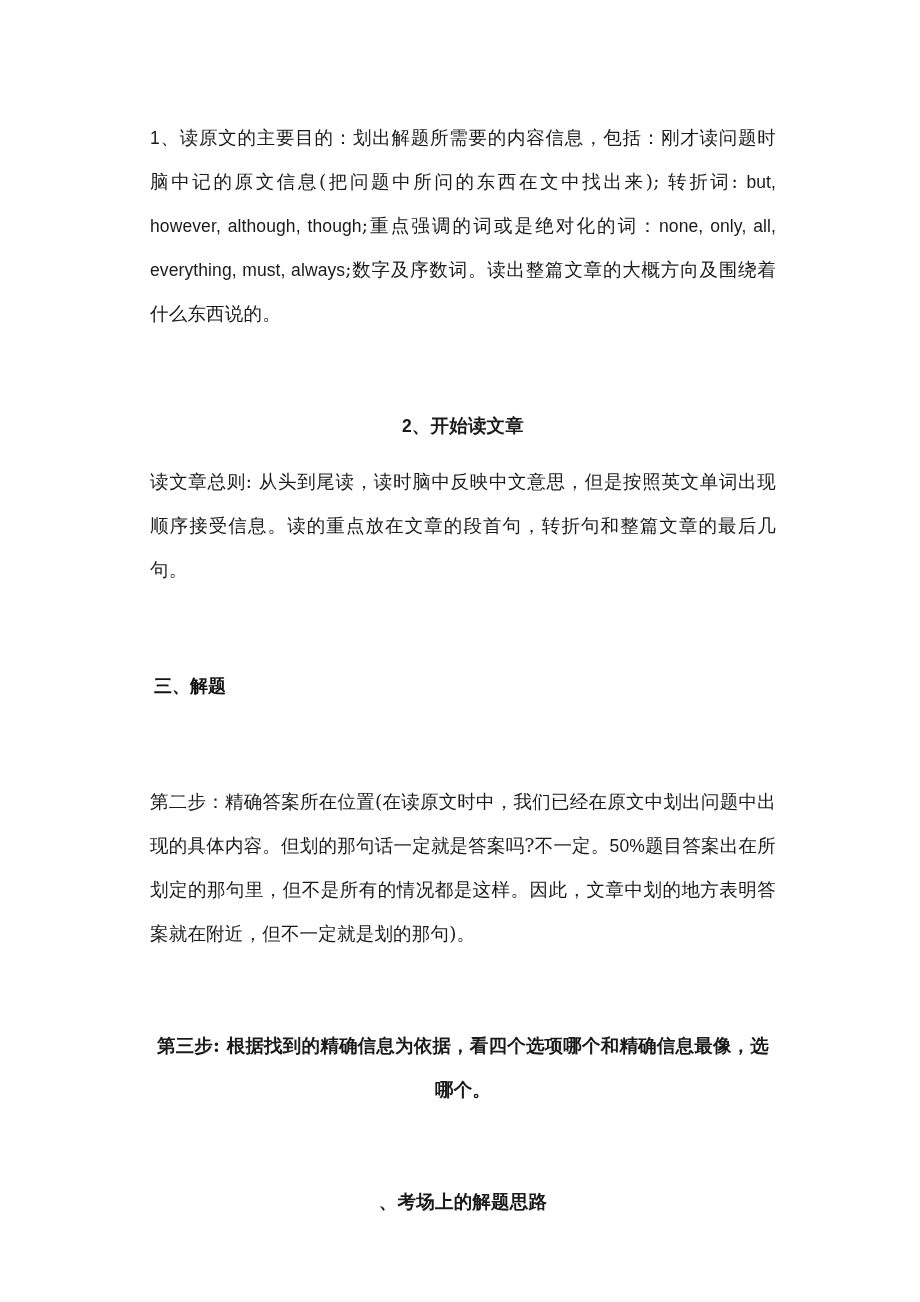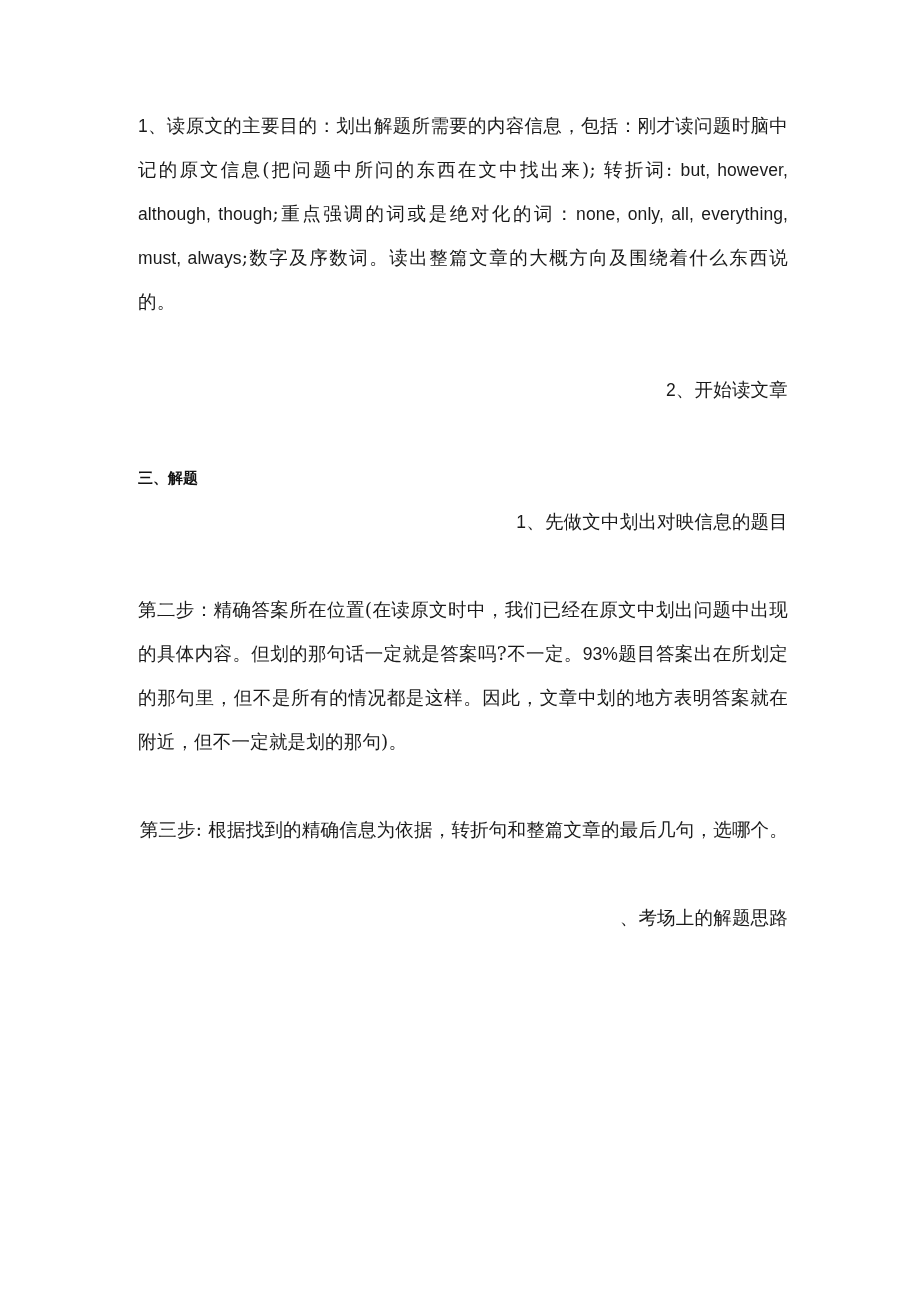--- a/index.html
+++ b/index.html
@@ -31,32 +31,33 @@
   
   .gap-lg { height: 44px; }
 
   .para {
     font-family: "DejaVu Serif", "Liberation Serif", serif;
     font-size: 18.5px;
     line-height: 44px;
     text-align: justify;
     text-justify: inter-character;
     letter-spacing: 0.2px;
-    margin: 0;
+    margin: 12px;
     color: #1a1a1a;
   }
   .para.nojust {
-    text-align: right;
+    text-align: center;
+    font-weight: bold;
   }
   .heading {
     font-family: "DejaVu Serif", "Liberation Serif", serif;
-    font-size: 15px;
+    font-size: 18px;
     line-height: 44px;
     font-weight: bold;
-    margin: 0;
+    margin: 16px;
     color: #121212;
   }
   
   .lat {
     font-family: "Liberation Sans", sans-serif;
     font-size: 17.5px;
     letter-spacing: 0.1px;
   }
 </style>
 </head>
@@ -64,35 +65,35 @@
 
 <div class="page">
   <div class="content">
 
     <p class="para"><span class="lat">1</span>、读原文的主要目的：划出解题所需要的内容信息，包括：刚才读问题时脑中记的原文信息(把问题中所问的东西在文中找出来); 转折词: <span class="lat">but, however, although, though</span>;重点强调的词或是绝对化的词：<span class="lat">none, only, all, everything, must, always</span>;数字及序数词。读出整篇文章的大概方向及围绕着什么东西说的。</p>
 
     <div class="gap-lg"></div>
 
     <p class="para nojust"><span class="lat">2</span>、开始读文章</p>
 
+    <p class="para">读文章总则: 从头到尾读，读时脑中反映中文意思，但是按照英文单词出现顺序接受信息。读的重点放在文章的段首句，转折句和整篇文章的最后几句。</p>
 
     <div class="gap-lg"></div>
 
     <p class="heading">三、解题</p>
 
-    <p class="para nojust"><span class="lat">1</span>、先做文中划出对映信息的题目</p>
 
 
     <div class="gap-lg"></div>
 
-    <p class="para">第二步：精确答案所在位置(在读原文时中，我们已经在原文中划出问题中出现的具体内容。但划的那句话一定就是答案吗?不一定。<span class="lat">93%</span>题目答案出在所划定的那句里，但不是所有的情况都是这样。因此，文章中划的地方表明答案就在附近，但不一定就是划的那句)。</p>
+    <p class="para">第二步：精确答案所在位置(在读原文时中，我们已经在原文中划出问题中出现的具体内容。但划的那句话一定就是答案吗?不一定。<span class="lat">50%</span>题目答案出在所划定的那句里，但不是所有的情况都是这样。因此，文章中划的地方表明答案就在附近，但不一定就是划的那句)。</p>
 
     <div class="gap-lg"></div>
 
-    <p class="para nojust">第三步: 根据找到的精确信息为依据，转折句和整篇文章的最后几句，选哪个。</p>
+    <p class="para nojust">第三步: 根据找到的精确信息为依据，看四个选项哪个和精确信息最像，选哪个。</p>
 
 
 
 
     <div class="gap-lg"></div>
 
     <p class="para nojust">、考场上的解题思路</p>
 
   </div>
 </div>

